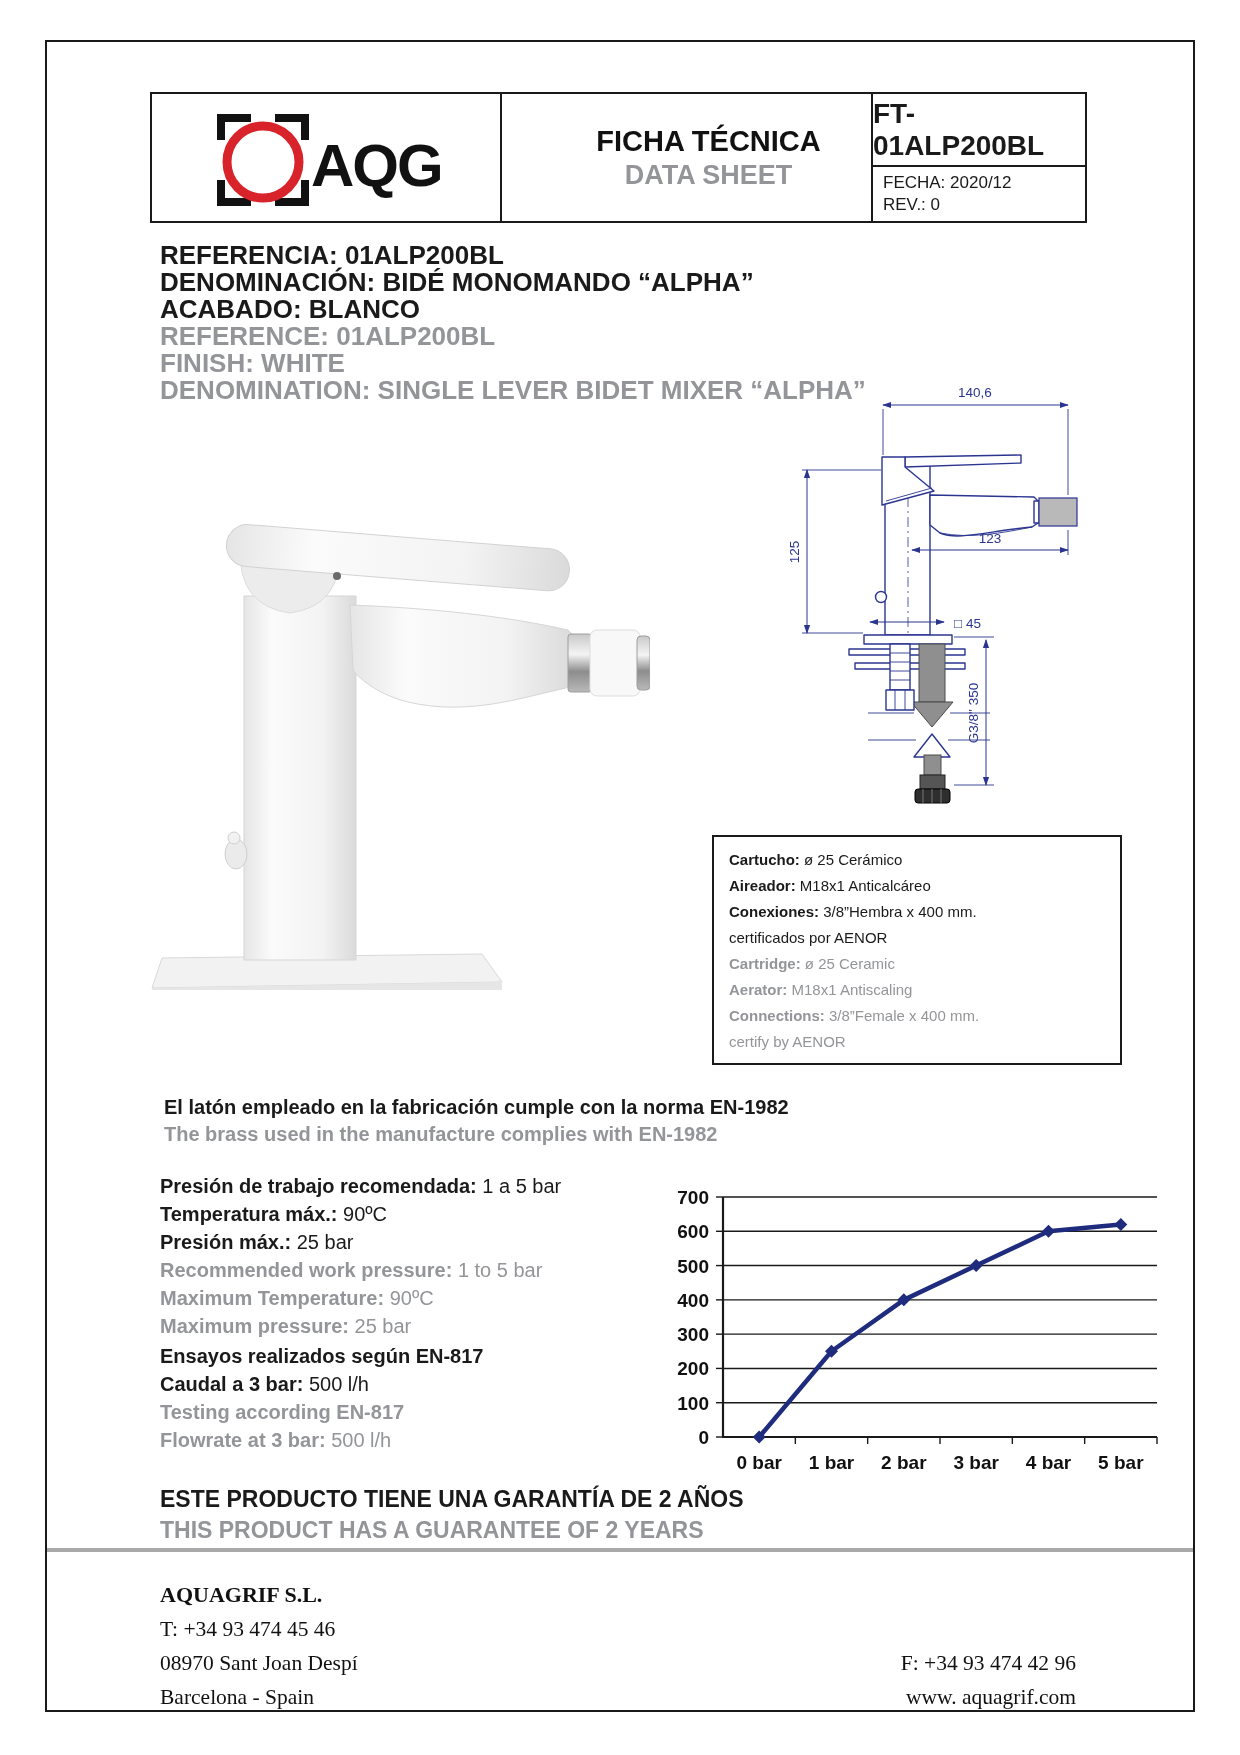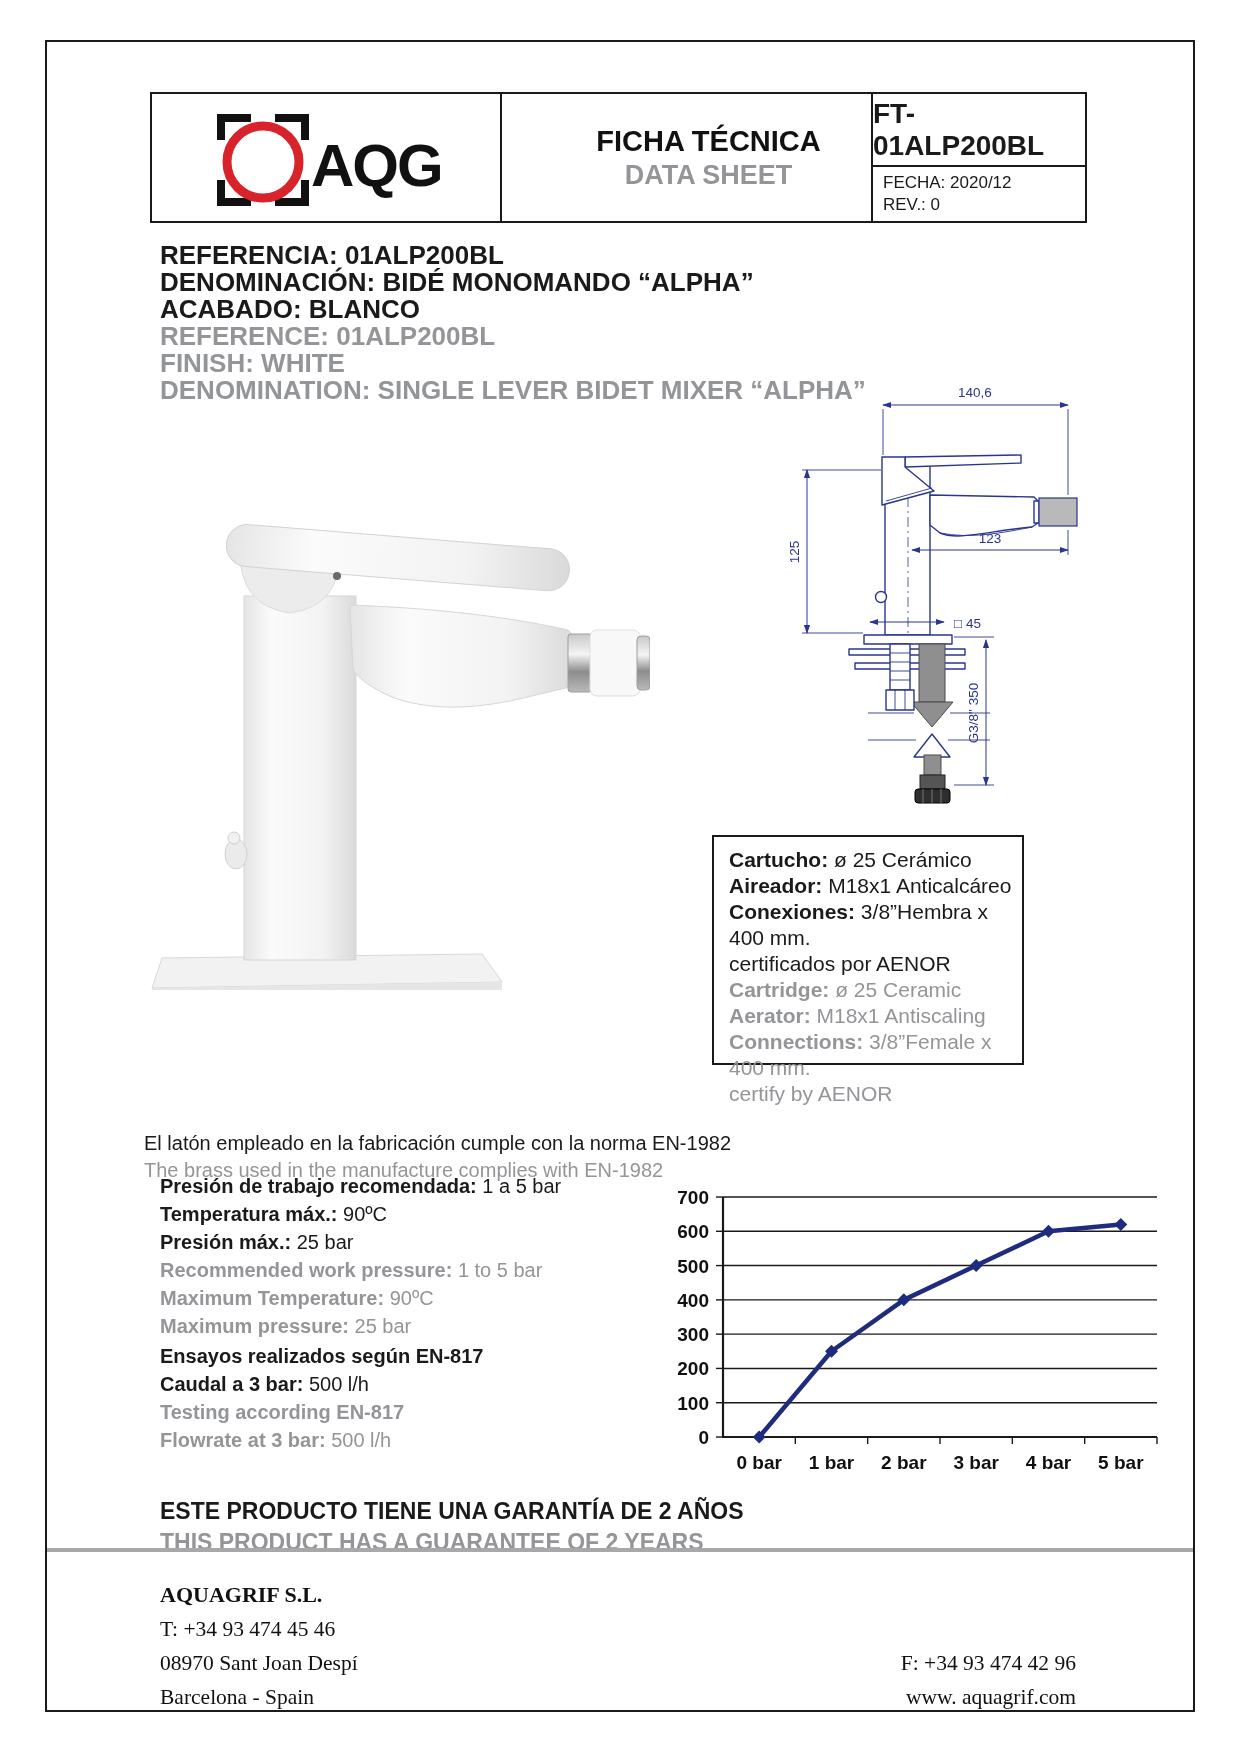--- a/index.html
+++ b/index.html
@@ -16,29 +16,29 @@
   .t1{font-size:29px;font-weight:bold;color:#111;}
   .t2{font-size:27px;font-weight:bold;color:#939598;}
   .hdr-doc{width:212px;display:flex;flex-direction:column;}
   .hdr-doc-top{height:72px;border-bottom:2px solid #1a1a1a;display:flex;align-items:center;
        justify-content:center;font-weight:bold;font-size:28px;}
   .hdr-doc-bot{flex:1;padding:5px 10px;font-size:17px;line-height:22px;}
   
   .refblock{position:absolute;left:160px;top:242px;font-size:26px;font-weight:bold;line-height:27px;white-space:nowrap;}
   .en{color:#939598;}
   
-  .specbox{position:absolute;left:712px;top:835px;width:312px;height:230px;border:2px solid #1a1a1a;
-       box-sizing:border-box;padding:10px 8px 4px 15px;font-size:21px;line-height:26px;}
+  .specbox{position:absolute;left:712px;top:835px;width:410px;height:230px;border:2px solid #1a1a1a;
+       box-sizing:border-box;padding:10px 8px 4px 15px;font-size:15px;line-height:26px;}
   .specbox b{font-weight:bold;}
   
-  .brass{position:absolute;left:144px;top:1094px;font-size:20px;font-weight:normal;line-height:27px;white-space:nowrap;margin-top:36px;}
+  .brass{position:absolute;left:164px;top:1094px;font-size:20px;font-weight:bold;line-height:27px;white-space:nowrap;}
   .working{position:absolute;left:160px;top:1172px;font-size:20px;line-height:28px;white-space:nowrap;}
   .testing{position:absolute;left:160px;top:1342px;font-size:20px;line-height:28px;white-space:nowrap;}
   .working b,.testing b{font-weight:bold;}
-  .guarantee{position:absolute;left:160px;top:1484px;font-size:23px;font-weight:bold;line-height:31px;white-space:nowrap;margin-top:12px;}
+  .guarantee{position:absolute;left:160px;top:1484px;font-size:23px;font-weight:bold;line-height:31px;white-space:nowrap;}
   .divider{position:absolute;left:47px;top:1548px;width:1146px;height:4px;background:#a8a8a8;}
   
   .footer{position:absolute;left:160px;top:1578px;width:916px;
        font-family:"Liberation Serif","DejaVu Serif",serif;font-size:21.5px;line-height:34px;color:#111;}
   .footer .co{font-weight:bold;font-size:22px;}
   .frow{display:flex;justify-content:space-between;}
   
   .photo{position:absolute;left:150px;top:430px;}
   .tdraw{position:absolute;left:718px;top:345px;}
   .chart{position:absolute;left:640px;top:1185px;}

